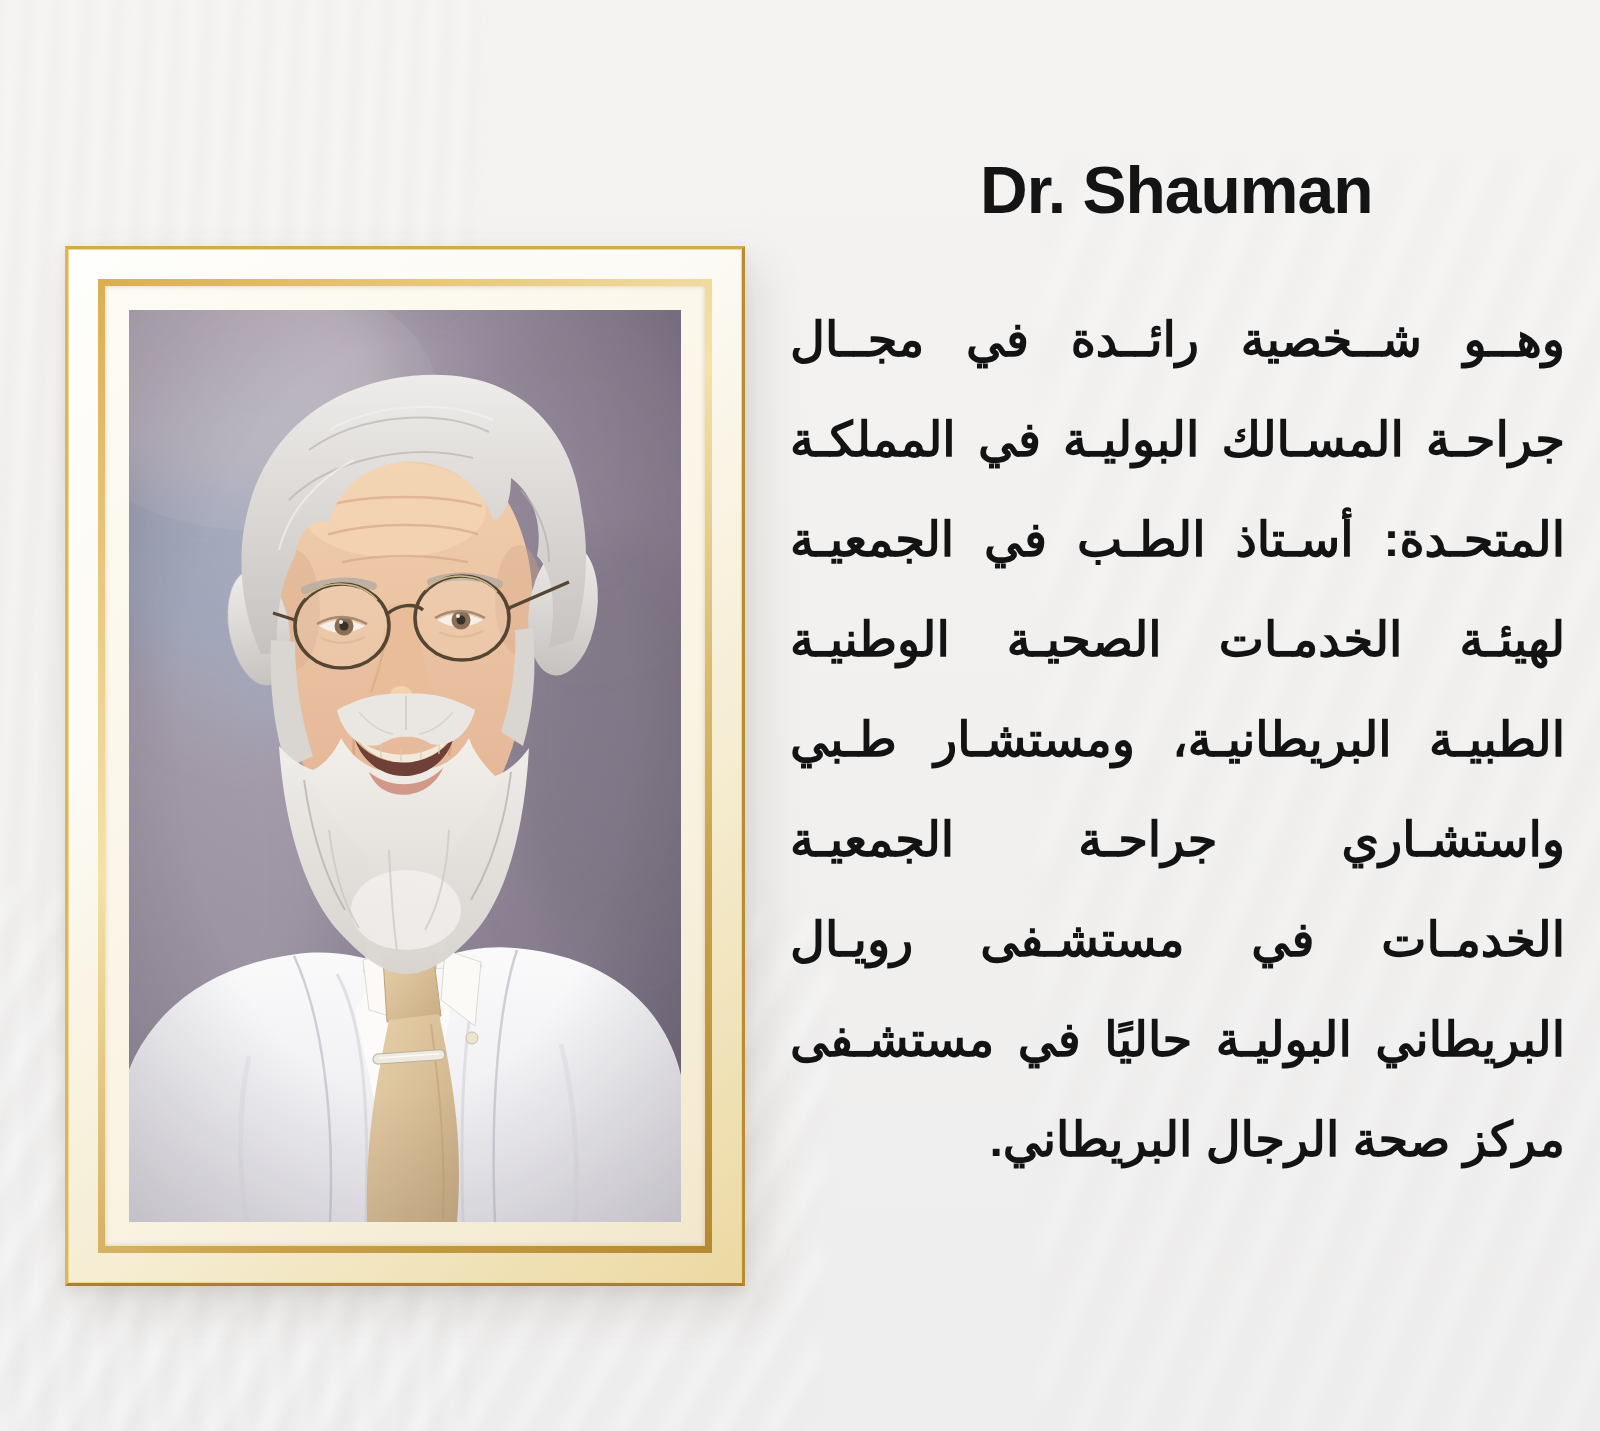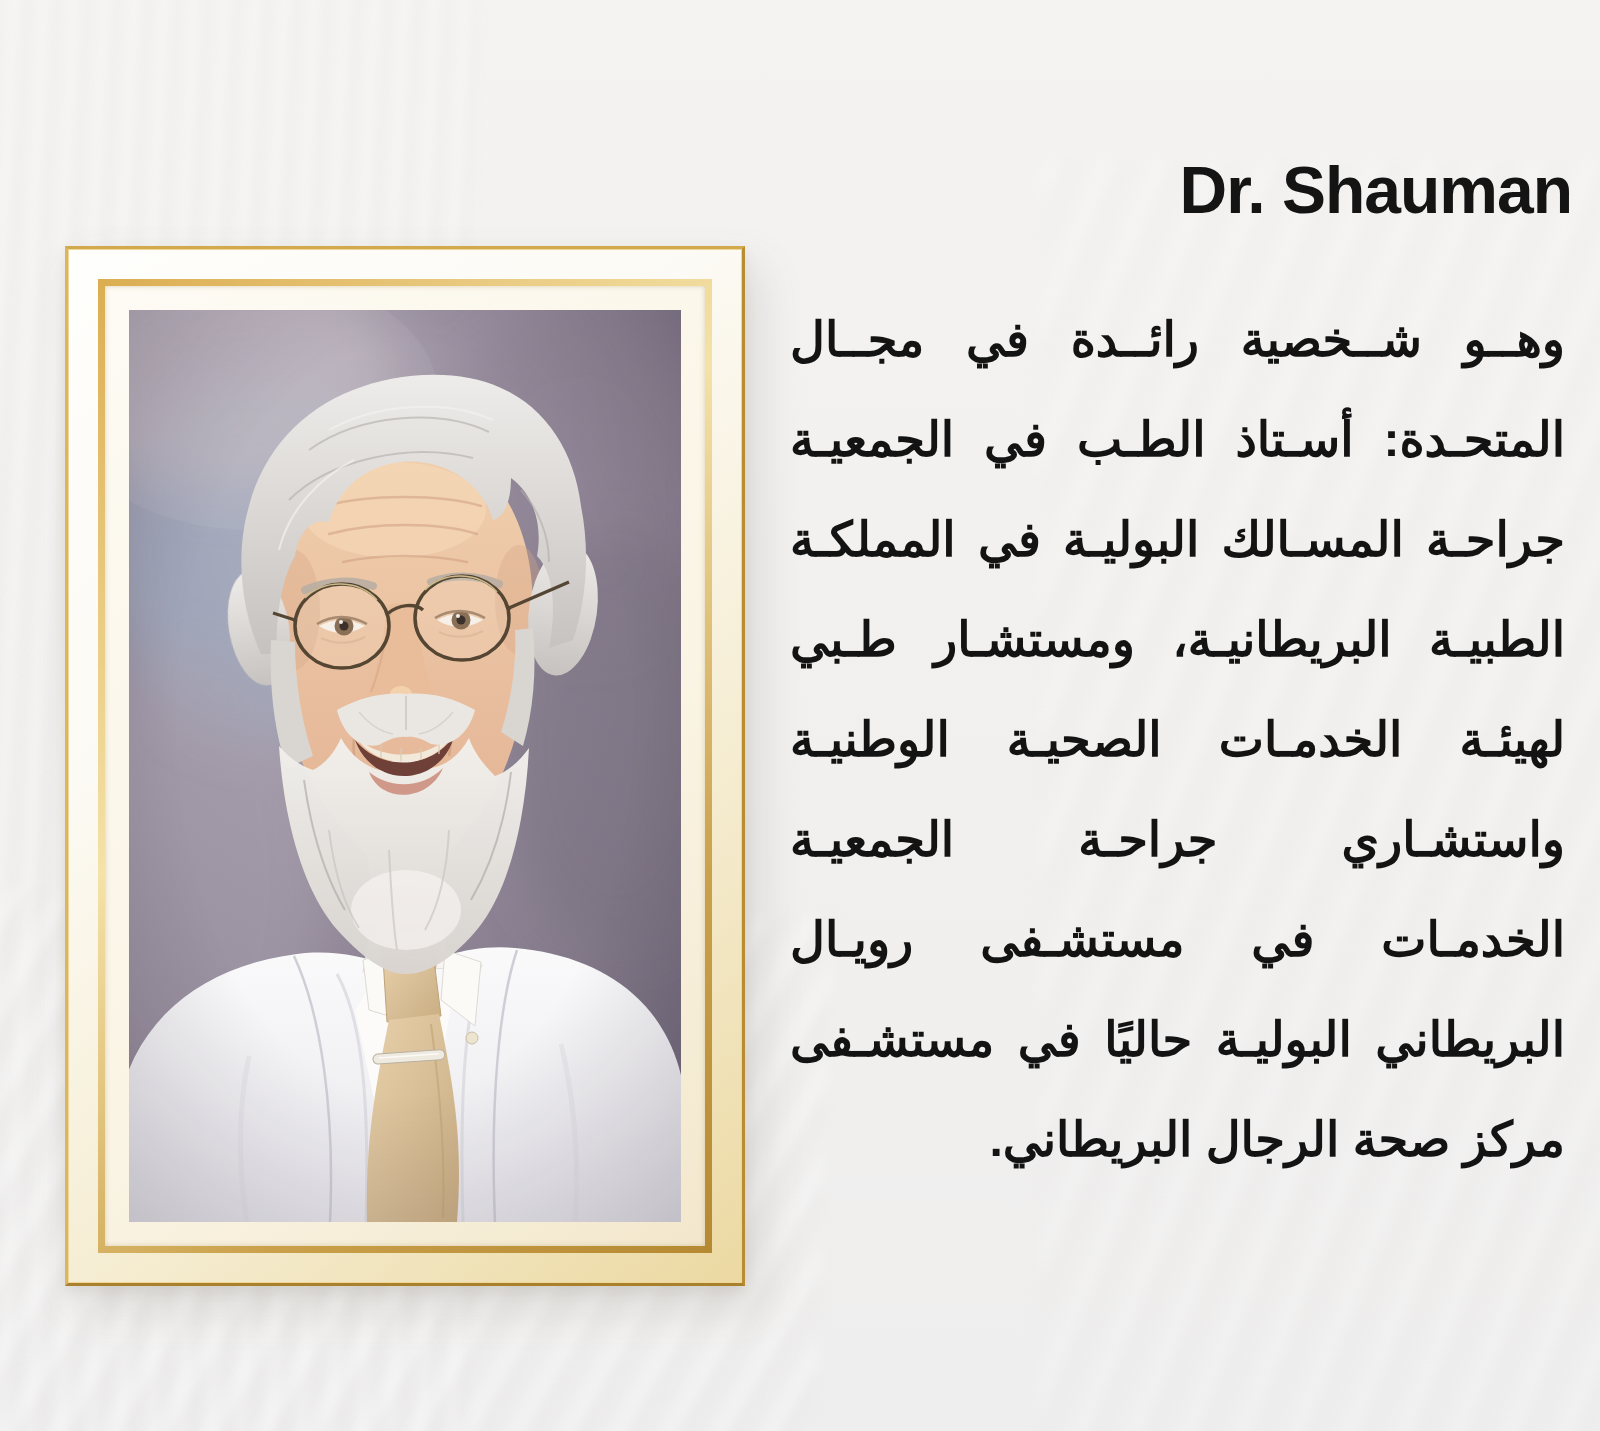--- a/index.html
+++ b/index.html
@@ -68,21 +68,21 @@
     box-shadow: inset 0 0 0 2px rgba(82,72,64,0.55),
                 inset 0 0 34px rgba(42,34,54,0.28);
     background: #8f8695;
   }
   .photo svg { display: block; width: 100%; height: 100%; }
 
   
   .title {
     position: absolute;
     left: 980px; top: 152px; width: 592px;
-    text-align: right;
+    text-align: left;
     font-weight: 700;
     font-size: 66px;
     letter-spacing: -1px;
     color: #141414;
     font-family: "Liberation Sans", sans-serif;
   }
   .bio {
     position: absolute;
     left: 790px; top: 290px; width: 775px;
     color: #131313;
@@ -303,21 +303,21 @@
         </svg>
       </div>
     </div>
   </div>
 </div>
 
 <div class="title">Dr. Shauman</div>
 
 <div class="bio" dir="rtl" lang="ar">
   <div class="bio-line">وهــو شــخصية رائــدة في مجــال</div>
+  <div class="bio-line">جراحـة المسـالك البوليـة في المملكـة</div>
   <div class="bio-line">المتحـدة: أسـتاذ الطـب في الجمعيـة</div>
-  <div class="bio-line">جراحـة المسـالك البوليـة في المملكـة</div>
+  <div class="bio-line">لهيئـة الخدمـات الصحيـة الوطنيـة</div>
   <div class="bio-line">الطبيـة البريطانيـة، ومستشـار طـبي</div>
-  <div class="bio-line">لهيئـة الخدمـات الصحيـة الوطنيـة</div>
   <div class="bio-line">واستشـاري جراحـة الجمعيـة</div>
   <div class="bio-line">الخدمـات في مستشـفى رويـال</div>
   <div class="bio-line">البريطاني البوليـة حاليًا في مستشـفى</div>
   <div class="bio-line last">مركز صحة الرجال البريطاني.</div>
 </div>
 
 </body></html>

